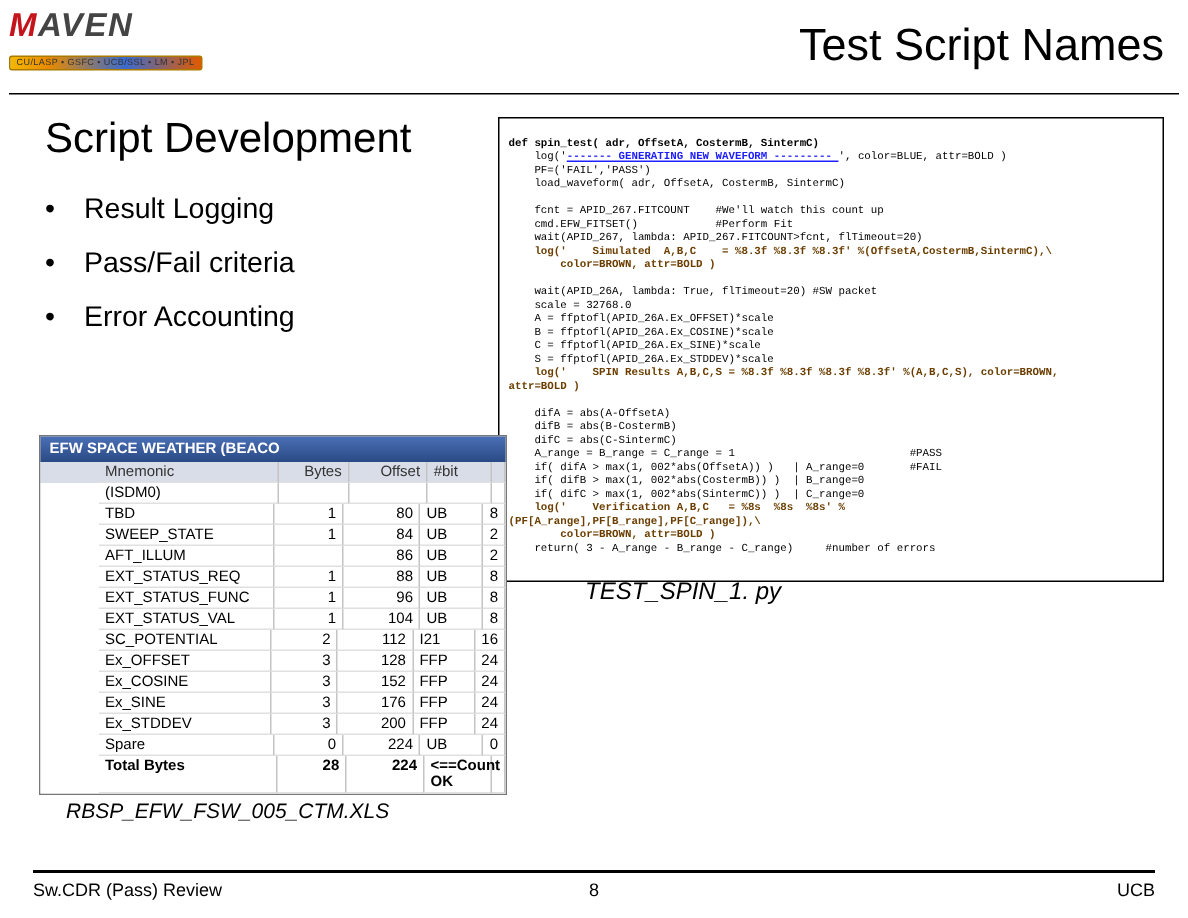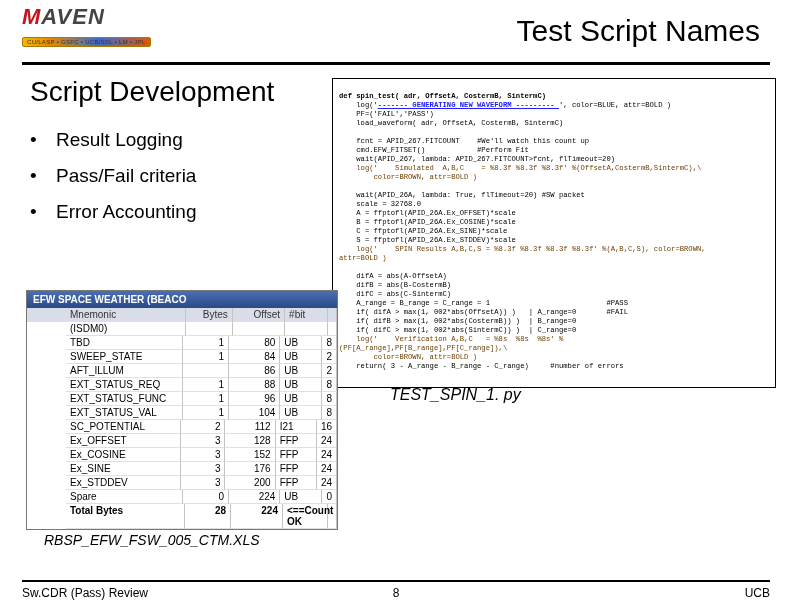--- a/index.html
+++ b/index.html
@@ -8,22 +8,22 @@
     width: 792px;
     height: 612px;
     font-family: Arial, Helvetica, sans-serif;
     background: #fff;
     position: relative;
     overflow: hidden;
   }
   .header {
     position: relative;
     height: 62px;
-    border-bottom: 3px solid #000000;
-    margin: 0 22px;
+    border-bottom: 1px solid #000000;
+    margin: 0 6px;
   }
   .logo {
     position: absolute;
     left: 0;
     top: 4px;
   }
   .logo-main {
     font-family: Arial, sans-serif;
     font-weight: 900;
     font-style: italic;
@@ -75,21 +75,21 @@
     font-family: "Courier New", monospace;
     font-size: 7.2px;
     line-height: 9px;
     padding: 4px 6px;
     background: #fff;
     overflow: hidden;
     white-space: pre;
   }
   .codebox .bold { font-weight: bold; text-align: right; }
   .codebox .blue { color: #2020ff; font-weight: bold; text-decoration: underline; }
-  .codebox .brown { color: #6b3e00; font-weight: normal; }
+  .codebox .brown { color: #6b3e00; font-weight: bold; }
   .pyname {
     position: absolute;
     left: 390px;
     top: 386px;
     font-size: 16px;
     font-style: italic;
   }
   .xlsname {
     position: absolute;
     left: 44px;

